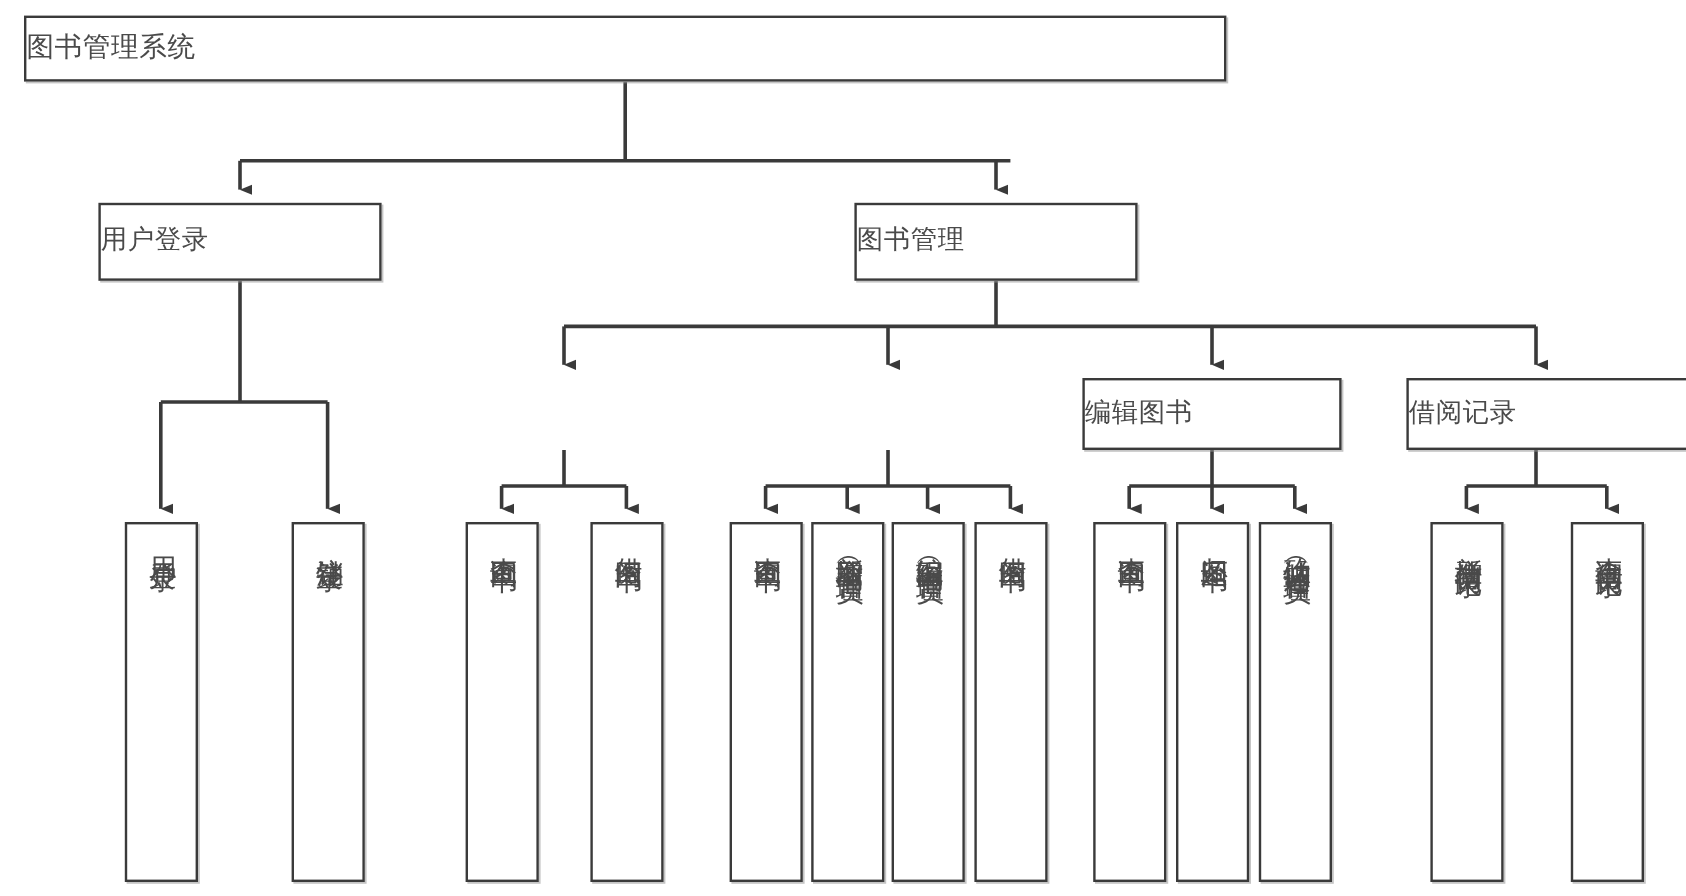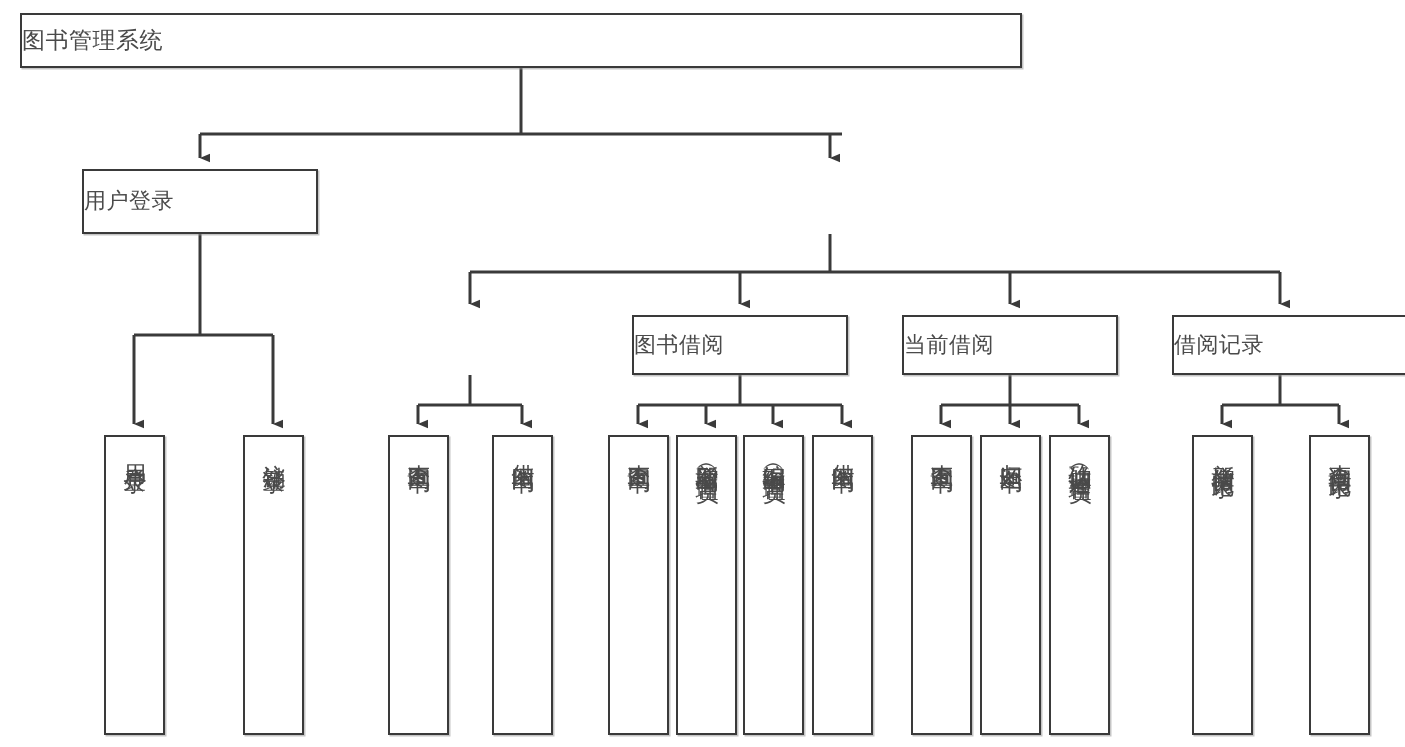--- a/index.html
+++ b/index.html
@@ -130,26 +130,26 @@
     </g>
   </svg>
 
   <div class="node horiz root" style="left:20px; top:13px; width:1002px; height:55px;">
     <span class="lbl">图书管理系统</span>
   </div>
 
   <div class="node horiz" style="left:82px; top:169px; width:236px; height:65px;">
     <span class="lbl">用户登录</span>
   </div>
+  <div class="node horiz" style="left:712px; top:169px; width:236px; height:65px;">
+    <span class="lbl">图书管理</span>
+  </div>
 
-  <div class="node horiz" style="left:632px; top:315px; width:216px; height:60px;">
-    <span class="lbl">图书借阅</span>
-  </div>
   <div class="node horiz" style="left:902px; top:315px; width:216px; height:60px;">
-    <span class="lbl">当前借阅</span>
+    <span class="lbl">编辑图书</span>
   </div>
   <div class="node horiz" style="left:1172px; top:315px; width:260px; height:60px;">
     <span class="lbl">借阅记录</span>
   </div>
 
   <div class="node vert" style="left:104px; top:435px; width:61px; height:300px;">
     <span class="lbl">用户登录</span>
   </div>
   <div class="node vert" style="left:243px; top:435px; width:61px; height:300px;">
     <span class="lbl">注销登录</span>

